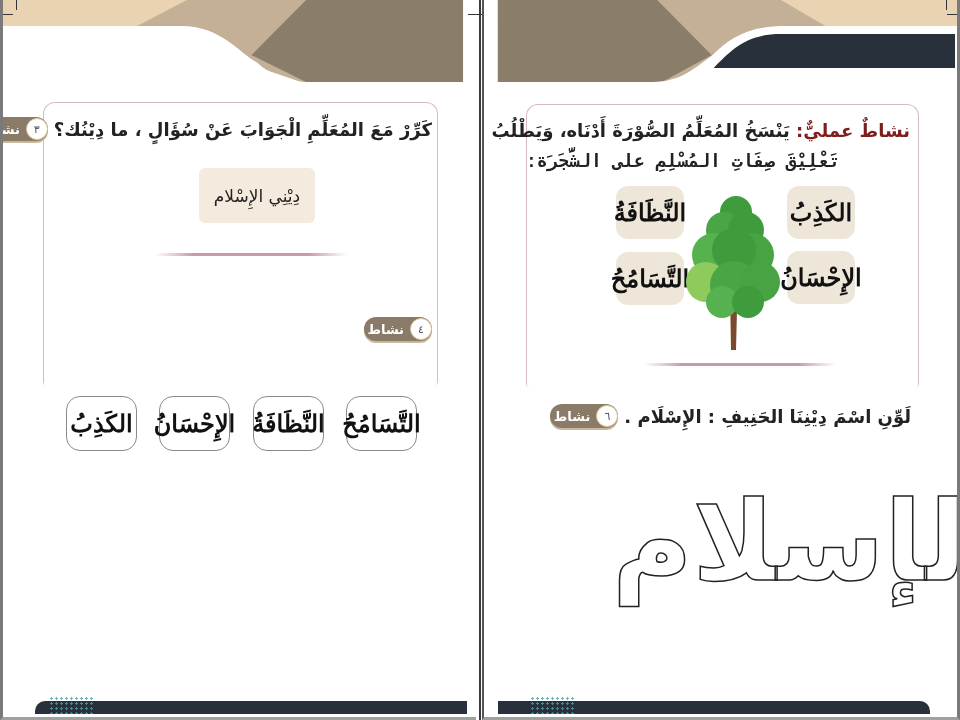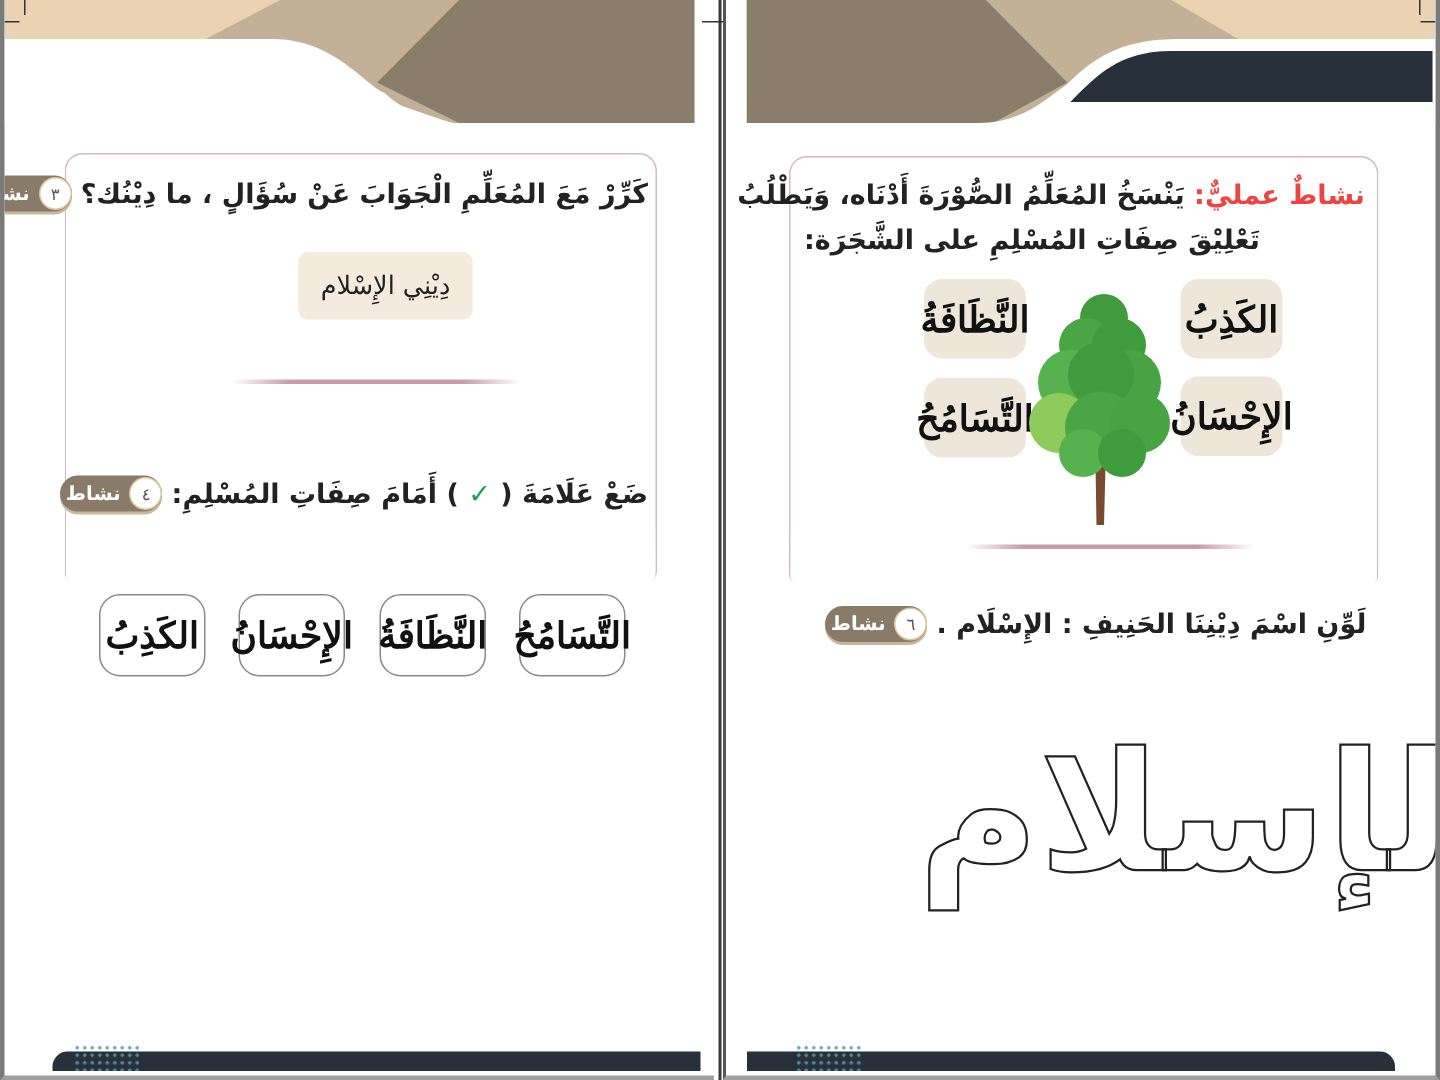--- a/index.html
+++ b/index.html
@@ -18,21 +18,21 @@
   .banner svg { width: 100%; height: 100%; display: block; }
 
   .card { position: absolute; border: 1.5px solid #d8b7c4; border-radius: 12px; border-bottom: none; background: #fff; }
   .card-fade { position: absolute; left: 0; right: 0; bottom: 0; height: 40px; background: linear-gradient(to bottom, rgba(255,255,255,0), #fff); }
 
   .activity-row { position: absolute; display: flex; flex-direction: row-reverse; align-items: center; gap: 6px; direction: rtl; }
   .pill { display: flex; align-items: center; flex-direction: row-reverse; height: 24px; background: #8a7b69; border-radius: 12px 12px 12px 12px; padding-right: 0; position: relative; box-shadow: 0 2px 0 #c9b79c; }
   .pill-label { color: #fff; font-family: "DejaVu Sans", sans-serif; font-weight: bold; font-size: 13px; padding: 0 8px 0 4px; }
   .pill-num { width: 22px; height: 22px; border-radius: 50%; background: #fff; border: 1.5px solid #e0c79a; color: #555; font-size: 11px; display: flex; align-items: center; justify-content: center; margin-left: -2px; }
   .activity-text { font-family: "DejaVu Sans", sans-serif; font-weight: bold; font-size: 18px; color: #222; white-space: nowrap; direction: rtl; }
-  .activity-prefix { color: #ef4444; }
+  .activity-prefix { color: #7f1d1d; }
   .check-mark { color: #1aa04a; font-weight: bold; }
 
   .answer-box { position: absolute; background: #f4eadd; border-radius: 6px; display: flex; align-items: center; justify-content: center; font-family: "DejaVu Sans", sans-serif; font-size: 17px; color: #222; direction: rtl; }
 
   .divider { position: absolute; height: 3px; border-radius: 2px; background: linear-gradient(to right, rgba(200,150,170,0), #c99aab 20%, #c99aab 80%, rgba(200,150,170,0)); }
 
   .word-box { position: absolute; border: 1.5px solid #8a8a8a; border-radius: 14px; background: #fff; display: flex; align-items: center; justify-content: center; font-family: "DejaVu Serif", serif; font-weight: bold; font-size: 24px; color: #111; direction: rtl; }
 
   .tree-word { position: absolute; background: #efe6da; border-radius: 12px; display: flex; align-items: center; justify-content: center; font-family: "DejaVu Serif", serif; font-weight: bold; font-size: 24px; color: #111; direction: rtl; }
 
@@ -64,36 +64,31 @@
   </div>
 
   <div class="activity-row" style="right:44px;top:117px;">
     <div class="pill">
       <span class="pill-label">نشاط</span>
       <span class="pill-num">٣</span>
     </div>
     <span class="activity-text">كَرِّرْ مَعَ المُعَلِّمِ الْجَوَابَ عَنْ سُؤَالٍ ، ما دِيْنُك؟</span>
   </div>
 
-  <div class="answer-box" style="left:196px;top:168px;width:116px;height:45px;">
+  <div class="answer-box" style="left:196px;top:168px;width:116px;height:55px;">
     <span>دِيْنِي الإِسْلام</span>
   </div>
 
   <div class="divider" style="left:152px;top:253px;width:192px;"></div>
 
   <div class="activity-row" style="right:44px;top:317px;">
     <div class="pill">
       <span class="pill-label">نشاط</span>
       <span class="pill-num">٤</span>
     </div>
-    <span class="activity-text">
-      <span>ضَعْ عَلَامَةَ (</span>
-      <span class="check-mark">✓</span>
-      <span>) أَمَامَ صِفَاتِ المُسْلِمِ:</span>
-    </span>
   </div>
 
   <div class="word-box" style="left:343px;top:396px;width:71px;height:55px;">
     <span>التَّسَامُحُ</span>
   </div>
   <div class="word-box" style="left:250px;top:396px;width:71px;height:55px;">
     <span>النَّظَافَةُ</span>
   </div>
   <div class="word-box" style="left:156px;top:396px;width:71px;height:55px;">
     <span>الإِحْسَانُ</span>
@@ -131,21 +126,21 @@
   <div class="activity-row" style="right:47px;top:118px;">
     <div class="pill">
       <span class="pill-label">نشاط</span>
       <span class="pill-num">٥</span>
     </div>
     <span class="activity-text">
       <span class="activity-prefix">نشاطٌ عمليٌّ:</span>
       <span>يَنْسَخُ المُعَلِّمُ الصُّوْرَةَ أَدْنَاه، وَيَطْلُبُ مِنَ الطَالِبِ</span>
     </span>
   </div>
-  <div class="activity-text" style="position:absolute;right:117px;top:150px;">تَعْلِيْقَ صِفَاتِ المُسْلِمِ على الشَّجَرَة:</div>
+  <div class="activity-text" style="position:absolute;right:117px;top:150px;font-family:Liberation Mono, monospace;">تَعْلِيْقَ صِفَاتِ المُسْلِمِ على الشَّجَرَة:</div>
 
   <div class="tree-word" style="left:303px;top:186px;width:68px;height:53px;">
     <span>الكَذِبُ</span>
   </div>
   <div class="tree-word" style="left:132px;top:186px;width:68px;height:53px;">
     <span>النَّظَافَةُ</span>
   </div>
   <div class="tree-word" style="left:303px;top:251px;width:68px;height:53px;">
     <span>الإِحْسَانُ</span>
   </div>

